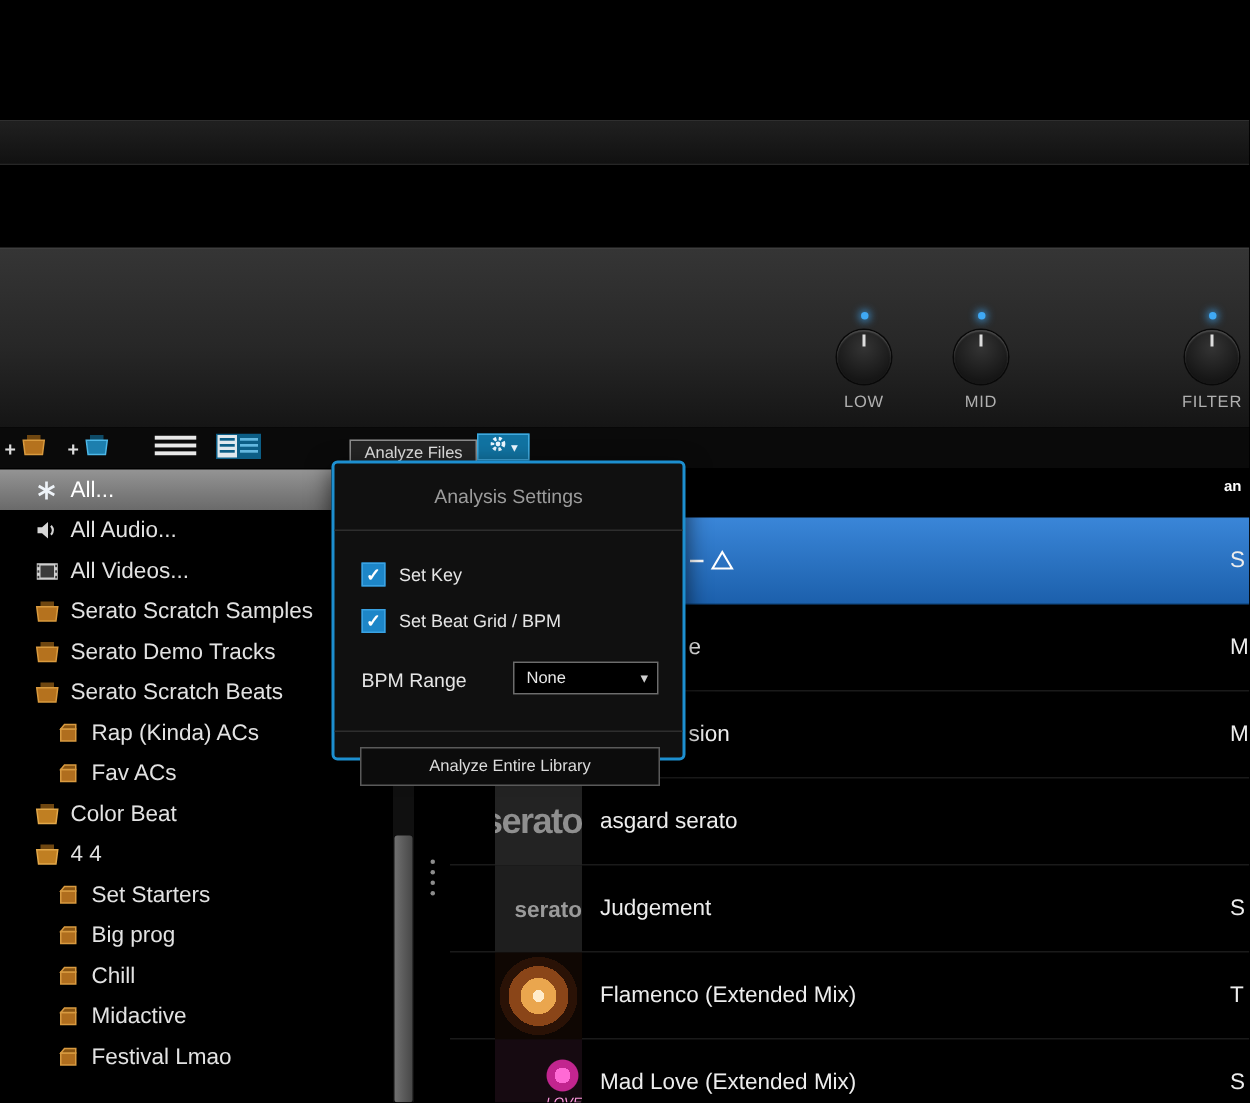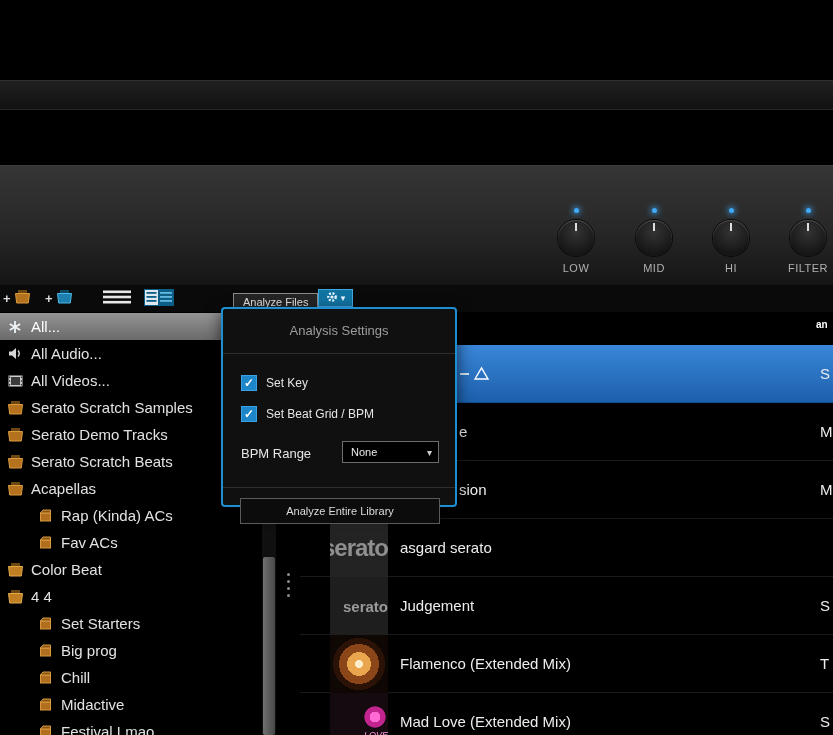--- a/index.html
+++ b/index.html
@@ -29,21 +29,21 @@
   .tb-item{position:absolute;top:4px;display:flex;align-items:center}
   .plus{color:#ddd;font-size:13px;font-weight:bold;margin-right:3px;line-height:1}
   .btn-analyze{position:absolute;left:233px;top:8px;height:18px;padding:0 9px;display:flex;align-items:center;
     background:#242424;border:1px solid #8a8a8a;color:#e4e4e4;font-size:11px;cursor:default}
   .btn-gear{position:absolute;left:318px;top:4px;width:35px;height:18px;display:flex;align-items:center;justify-content:center;gap:3px;
     background:#1173a2;border:1px solid #3fa9de}
   .btn-gear .arrow{color:#eaf6ff;font-size:9px;line-height:1}
 
   
   .sidebar{position:absolute;left:0;top:27px;width:221px;bottom:0;overflow:hidden;padding-top:1px}
-  .sb-item{height:27px;display:flex;align-items:center;padding-left:4px;color:#e2e2e2;font-size:15px;white-space:nowrap}
+  .sb-item{height:27px;display:flex;align-items:center;padding-left:20px;color:#e2e2e2;font-size:15px;white-space:nowrap}
   .sb-item.indent{padding-left:34px}
   .sb-item.selected{background:linear-gradient(#949494,#6a6a6a);color:#fff}
   .sb-item .ic{width:22px;display:flex;justify-content:center;margin-right:5px;flex:none}
 
   .sb-scroll{position:absolute;left:262px;top:27px;width:14px;bottom:0;background:#101010}
   .sb-thumb{position:absolute;left:1px;right:1px;top:245px;bottom:0;background:linear-gradient(90deg,#707070,#474747);border-radius:2px}
   .grip{position:absolute;left:285px;top:288px;width:6px}
   .grip i{display:block;width:3px;height:3px;border-radius:50%;background:#8d8d8d;margin:0 auto 4px}
 
   
@@ -96,25 +96,20 @@
     <div class="knob-unit" style="left:544px">
       <span class="led"></span>
       <div class="knob"></div>
       <span class="knob-label">LOW</span>
     </div>
     <div class="knob-unit" style="left:622px">
       <span class="led"></span>
       <div class="knob"></div>
       <span class="knob-label">MID</span>
     </div>
-    <div class="knob-unit" style="left:699px">
-      <span class="led"></span>
-      <div class="knob"></div>
-      <span class="knob-label">HI</span>
-    </div>
     <div class="knob-unit" style="left:776px">
       <span class="led"></span>
       <div class="knob"></div>
       <span class="knob-label">FILTER</span>
     </div>
   </div>
 
   <div class="library">
 
     <div class="lib-toolbar">
@@ -230,29 +225,20 @@
       </div>
       <div class="sb-item">
         <span class="ic">
             <svg width="17" height="15" viewBox="0 0 17 15">
               <rect x="4" y="1" width="9" height="4" fill="#6e4610"></rect>
               <path d="M1.5 4.5 h14 l-1.2 9.5 h-11.6 z" fill="#b5721e" stroke="#d99a3e" stroke-width="1"></path>
             </svg>
           </span>
         <span>Serato Scratch Beats</span>
       </div>
-      <div class="sb-item">
-        <span class="ic">
-            <svg width="17" height="15" viewBox="0 0 17 15">
-              <rect x="4" y="1" width="9" height="4" fill="#6e4610"></rect>
-              <path d="M1.5 4.5 h14 l-1.2 9.5 h-11.6 z" fill="#b5721e" stroke="#d99a3e" stroke-width="1"></path>
-            </svg>
-          </span>
-        <span>Acapellas</span>
-      </div>
       <div class="sb-item indent">
         <span class="ic">
             <svg width="13" height="13" viewBox="0 0 13 13">
               <rect x="1.5" y="4" width="10" height="8" fill="#b06e1e" stroke="#d89a40" stroke-width="1"></rect>
               <path d="M1.5 4 L4 1 L11.5 1 L11.5 4 Z" fill="#8a5512" stroke="#d89a40" stroke-width="1"></path>
             </svg>
           </span>
         <span>Rap (Kinda) ACs</span>
       </div>
       <div class="sb-item indent">

